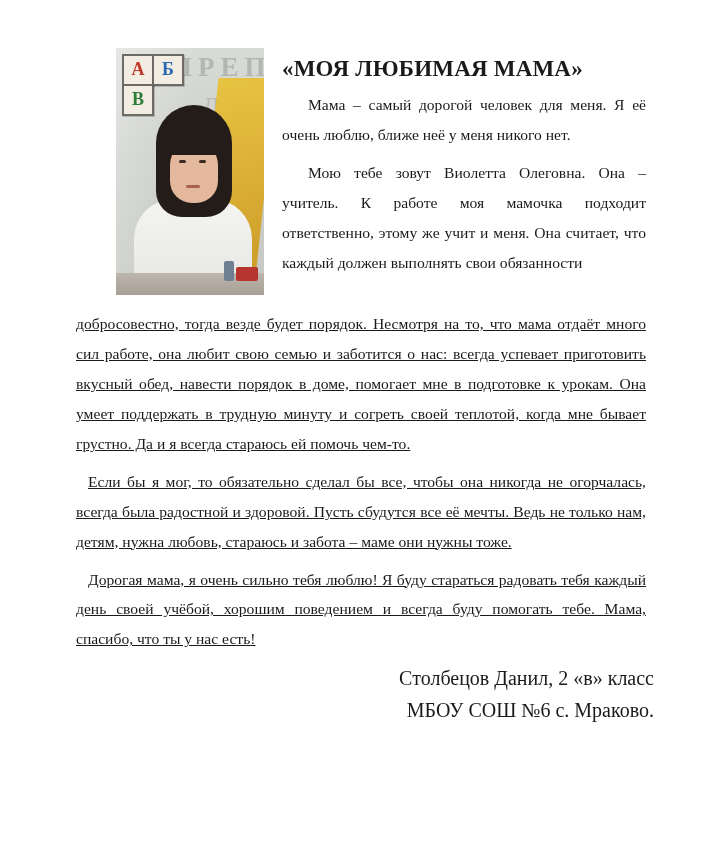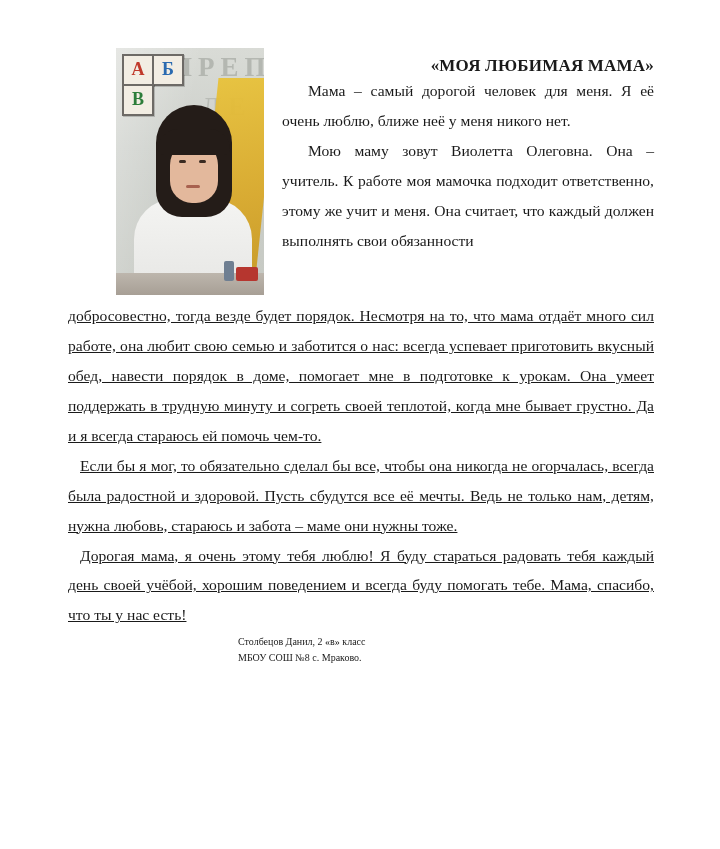--- a/index.html
+++ b/index.html
@@ -16,22 +16,22 @@
     overflow: hidden;
   }
   .page {
     width: 720px;
     height: 849px;
     box-sizing: border-box;
     padding: 38px 66px 20px 68px;
     position: relative;
   }
   .title {
-    text-align: right;
-    font-size: 17px;
+    text-align: left;
+    font-size: 23px;
     font-weight: bold;
     letter-spacing: 0.2px;
     margin: 18px 0 0 0;
     padding-left: 170px;
   }
   .photo {
     float: left;
     width: 148px;
     height: 247px;
     margin: 10px 18px 4px 48px;
@@ -169,38 +169,38 @@
   }
   .ph-obj2 {
     position: absolute;
     bottom: 14px; right: 30px;
     width: 10px; height: 20px;
     background: #6f7f92;
     border-radius: 2px;
   }
 
   .intro p, .body p {
-    margin: 0;
+    margin: 8px;
     font-size: 15.6px;
     line-height: 1.92;
     text-align: justify;
     text-justify: inter-word;
   }
   .intro {
     padding-left: 0;
   }
   .intro p { text-indent: 26px; }
   .body { clear: both; padding-top: 2px; text-decoration: underline; }
   .body p { text-indent: 0; }
   .body p.ind { text-indent: 12px; }
   .signature {
     margin-top: 4px;
-    font-size: 10px;
+    font-size: 20px;
     line-height: 1.6;
-    text-align: left;
+    text-align: right;
     padding-left: 170px;
   }
   .signature div { white-space: nowrap; }
 </style>
 </head>
 <body>
 
 <div class="page">
 
   <div class="photo">
@@ -224,27 +224,27 @@
     </div>
     <div class="ph-desk"></div>
     <div class="ph-obj2"></div>
     <div class="ph-obj1"></div>
   </div>
 
   <div class="title">«МОЯ ЛЮБИМАЯ МАМА»</div>
 
   <div class="intro">
     <p>Мама – самый дорогой человек для меня. Я её очень люблю, ближе неё у меня никого нет.</p>
-    <p>Мою маму зовут Виолетта Олеговна. Она – учитель. К работе моя мамочка подходит ответственно,  этому же учит и меня. Она считает, что каждый должен выполнять свои обязанности</p>
+    <p>Мою тебе зовут Виолетта Олеговна. Она – учитель. К работе моя мамочка подходит ответственно,  этому же учит и меня. Она считает, что каждый должен выполнять свои обязанности</p>
   </div>
 
   <div class="body">
     <p>добросовестно, тогда везде будет порядок. Несмотря на то, что мама отдаёт много сил работе, она любит свою семью и заботится о нас: всегда успевает приготовить вкусный обед, навести порядок в доме, помогает  мне в подготовке к урокам. Она умеет поддержать в трудную минуту и согреть своей теплотой, когда мне бывает грустно. Да и я всегда стараюсь ей помочь чем-то.</p>
     <p class="ind">Если бы я мог, то обязательно сделал бы все, чтобы она никогда не огорчалась, всегда была радостной и здоровой. Пусть сбудутся все её мечты. Ведь не только нам, детям, нужна любовь, стараюсь и забота – маме они нужны тоже.</p>
-    <p class="ind">Дорогая мама, я очень этому тебя люблю! Я буду стараться радовать тебя каждый день своей учёбой, хорошим поведением и всегда буду помогать тебе. Мама, спасибо, что ты у нас есть!</p>
+    <p class="ind">Дорогая мама, я очень сильно тебя люблю! Я буду стараться радовать тебя каждый день своей учёбой, хорошим поведением и всегда буду помогать тебе. Мама, спасибо, что ты у нас есть!</p>
   </div>
 
   <div class="signature">
     <div>Столбецов Данил, 2 «в» класс</div>
-    <div>МБОУ СОШ №8 с. Мраково.</div>
+    <div>МБОУ СОШ №6 с. Мраково.</div>
   </div>
 
 </div>
 
 </body></html>

